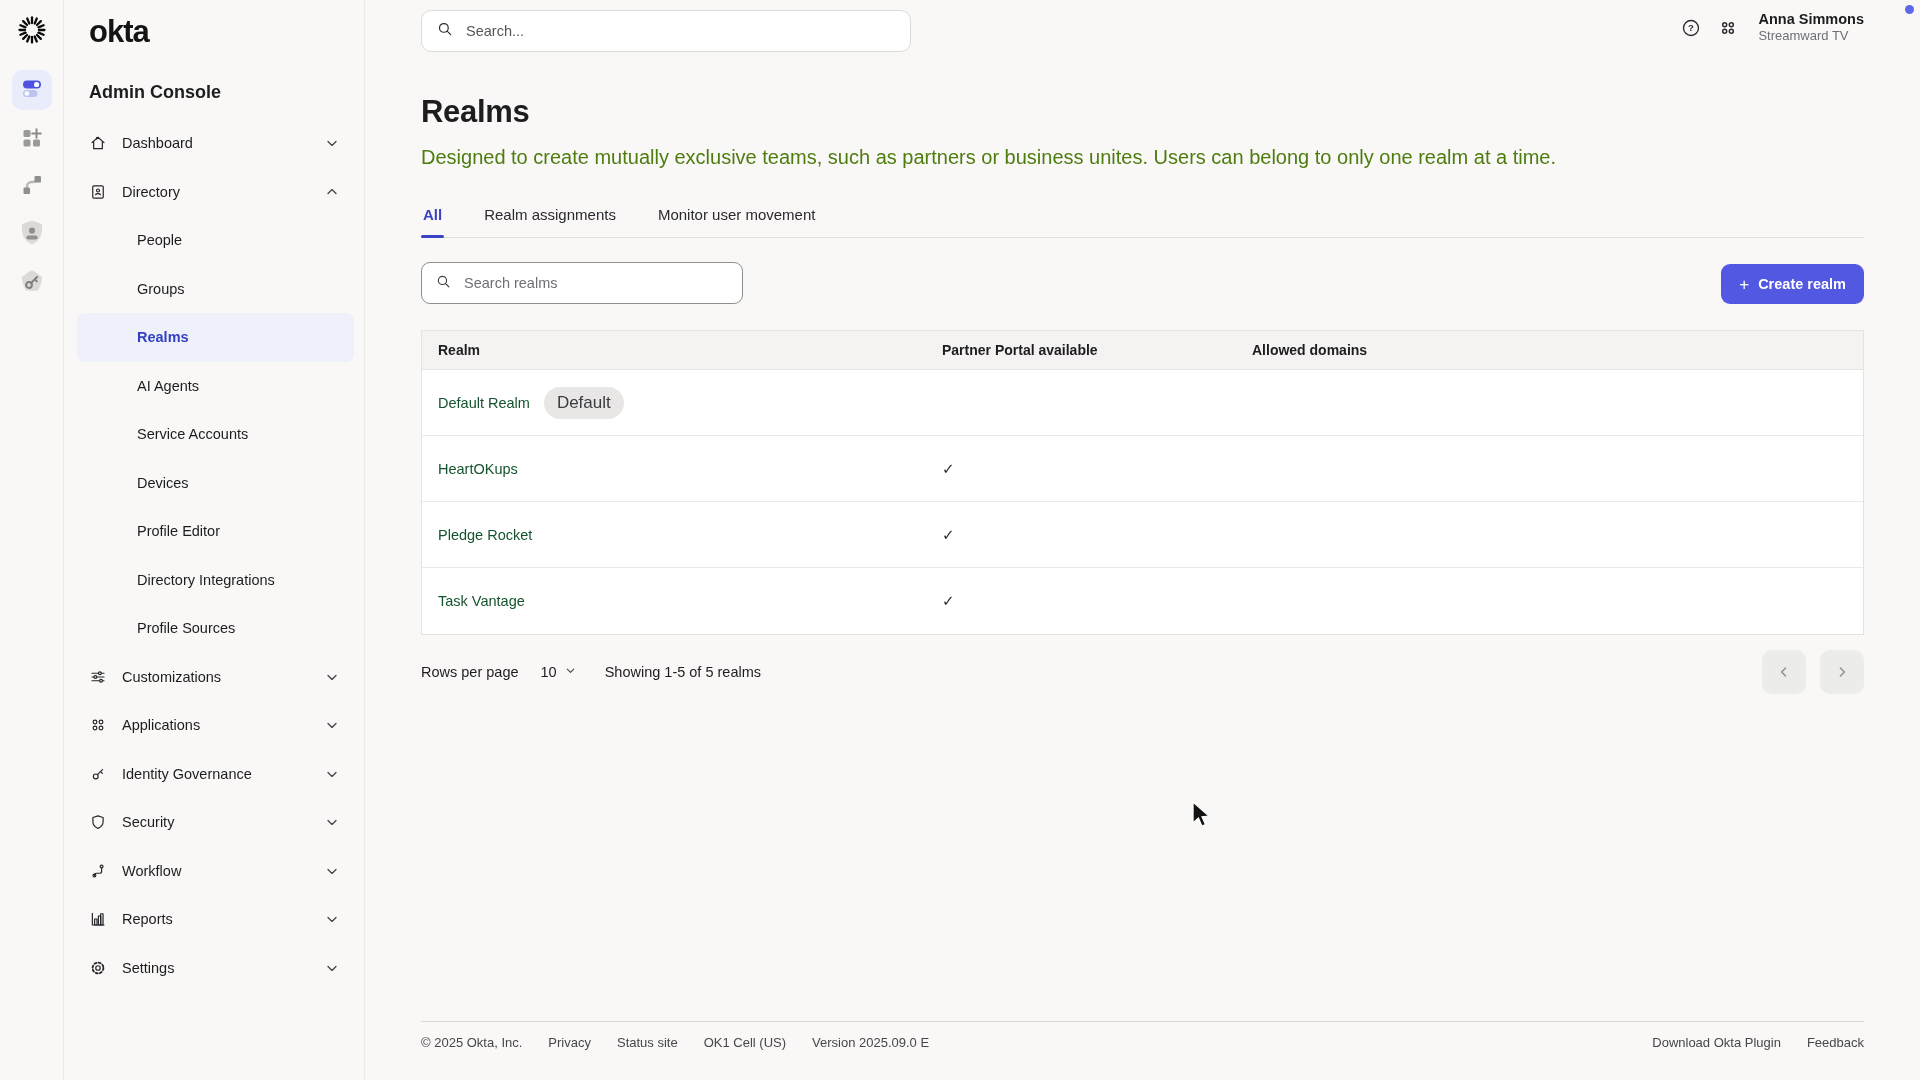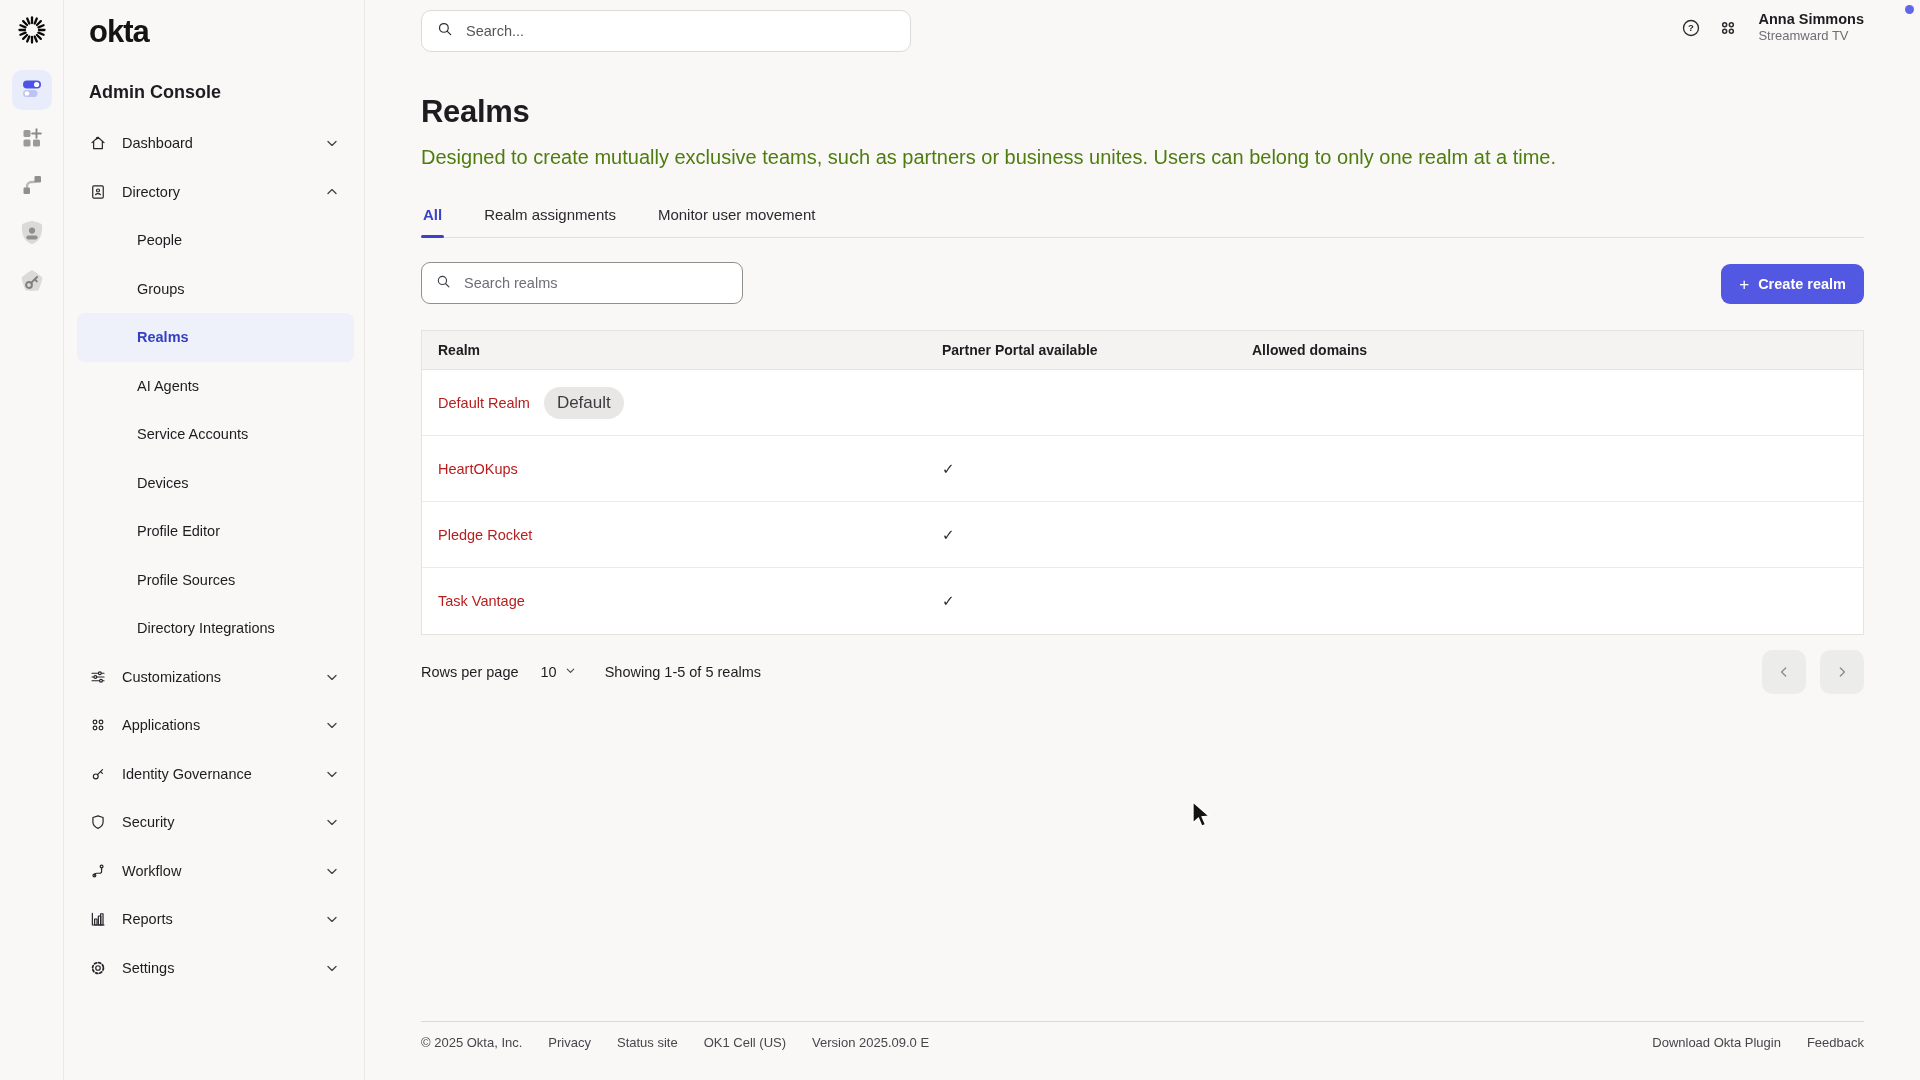--- a/index.html
+++ b/index.html
@@ -67,21 +67,21 @@
   .create-btn .plus { font-size:17px; font-weight:400; line-height:1; }
 
   .realm-table { position:absolute; top:330px; left:0; right:0; background:#fff; border:1px solid #e5e3e0; }
   .thead { display:flex; height:39px; align-items:center; background:#f4f3f1;
     border-bottom:1px solid #e5e3e0; font-weight:700; font-size:14px; }
   .trow { display:flex; align-items:center; height:66px; border-bottom:1px solid #eceae7; font-size:14.5px; }
   .trow:last-child { border-bottom:none; }
   .col1 { width:520px; padding-left:16px; display:flex; align-items:center; }
   .col2 { width:310px; }
   .col3 { flex:1; }
-  .realm-link { color:#b91c1c; cursor:pointer; text-decoration:none; }
+  .realm-link { color:#14532d; cursor:pointer; text-decoration:none; }
   .badge { display:inline-block; margin-left:14px; background:#e8e7e5; color:#3c3c42;
     font-size:17px; padding:6px 13px; border-radius:16px; }
   .check { font-size:15px; color:#2b2b30; }
 
   .pagination { position:absolute; top:650px; left:0; right:0; height:44px; display:flex;
     align-items:center; font-size:14.5px; }
   .rpp-label { margin-right:22px; }
   .rpp-select { display:flex; gap:7px; cursor:pointer; margin-right:28px; }
   .pager-btns { margin-left:auto; display:flex; gap:14px; }
   .pager-btn { width:44px; height:44px; border-radius:10px; background:#ececea; border:none;
@@ -233,24 +233,24 @@
     <div class="nav-row child">
         <span>Service Accounts</span>
       </div>
     <div class="nav-row child">
         <span>Devices</span>
       </div>
     <div class="nav-row child">
         <span>Profile Editor</span>
       </div>
     <div class="nav-row child">
+        <span>Directory Integrations</span>
+      </div>
+    <div class="nav-row child">
         <span>Profile Sources</span>
-      </div>
-    <div class="nav-row child">
-        <span>Directory Integrations</span>
       </div>
 
     <div class="nav-row">
       <span class="ic">
         <svg class="line" width="18" height="18" viewBox="0 0 24 24">
             <path d="M4 7h16M4 12h16M4 17h16"></path>
             <circle cx="14.5" cy="7" r="1.9" fill="#fff"></circle>
             <circle cx="8.5" cy="12" r="1.9" fill="#fff"></circle>
             <circle cx="16" cy="17" r="1.9" fill="#fff"></circle>
           </svg>

